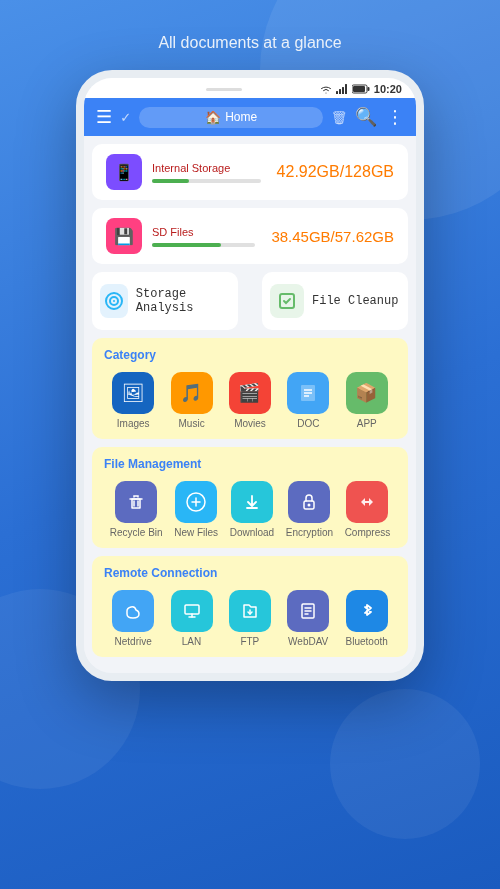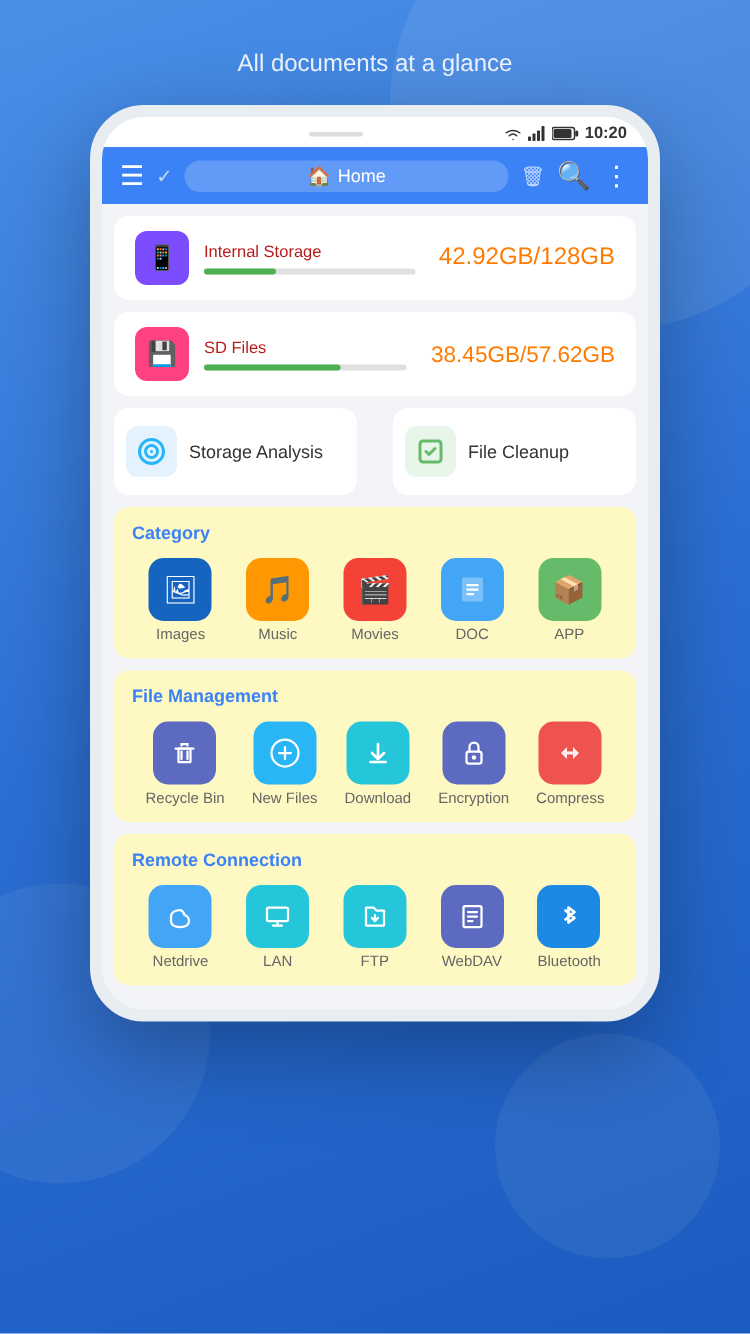--- a/index.html
+++ b/index.html
@@ -49,21 +49,21 @@
     .header-subtitle {
       font-size: 16px;
       color: rgba(255,255,255,0.9);
       margin-top: 6px;
     }
 
     
     .phone-frame {
       position: relative;
       z-index: 2;
-      width: 380px;
+      width: 348px;
       margin: 18px auto 0;
       background: #f0f4f8;
       border-radius: 36px;
       box-shadow: 0 20px 60px rgba(0,0,0,0.3);
       overflow: hidden;
       border: 8px solid #e8edf2;
     }
 
     
     .nav-bar {
@@ -125,20 +125,21 @@
       height: 100%;
       border-radius: 2px;
       background: #4CAF50;
     }
 
     
     .quick-actions {
       display: flex;
       gap: 24px;
       margin-bottom: 8px;
+      font-family: Liberation Mono, monospace;
     }
     .quick-btn {
       flex: 1;
       background: #fff;
       border-radius: 10px;
       padding: 12px 8px;
       display: flex;
       align-items: center;
       gap: 8px;
       cursor: pointer;

